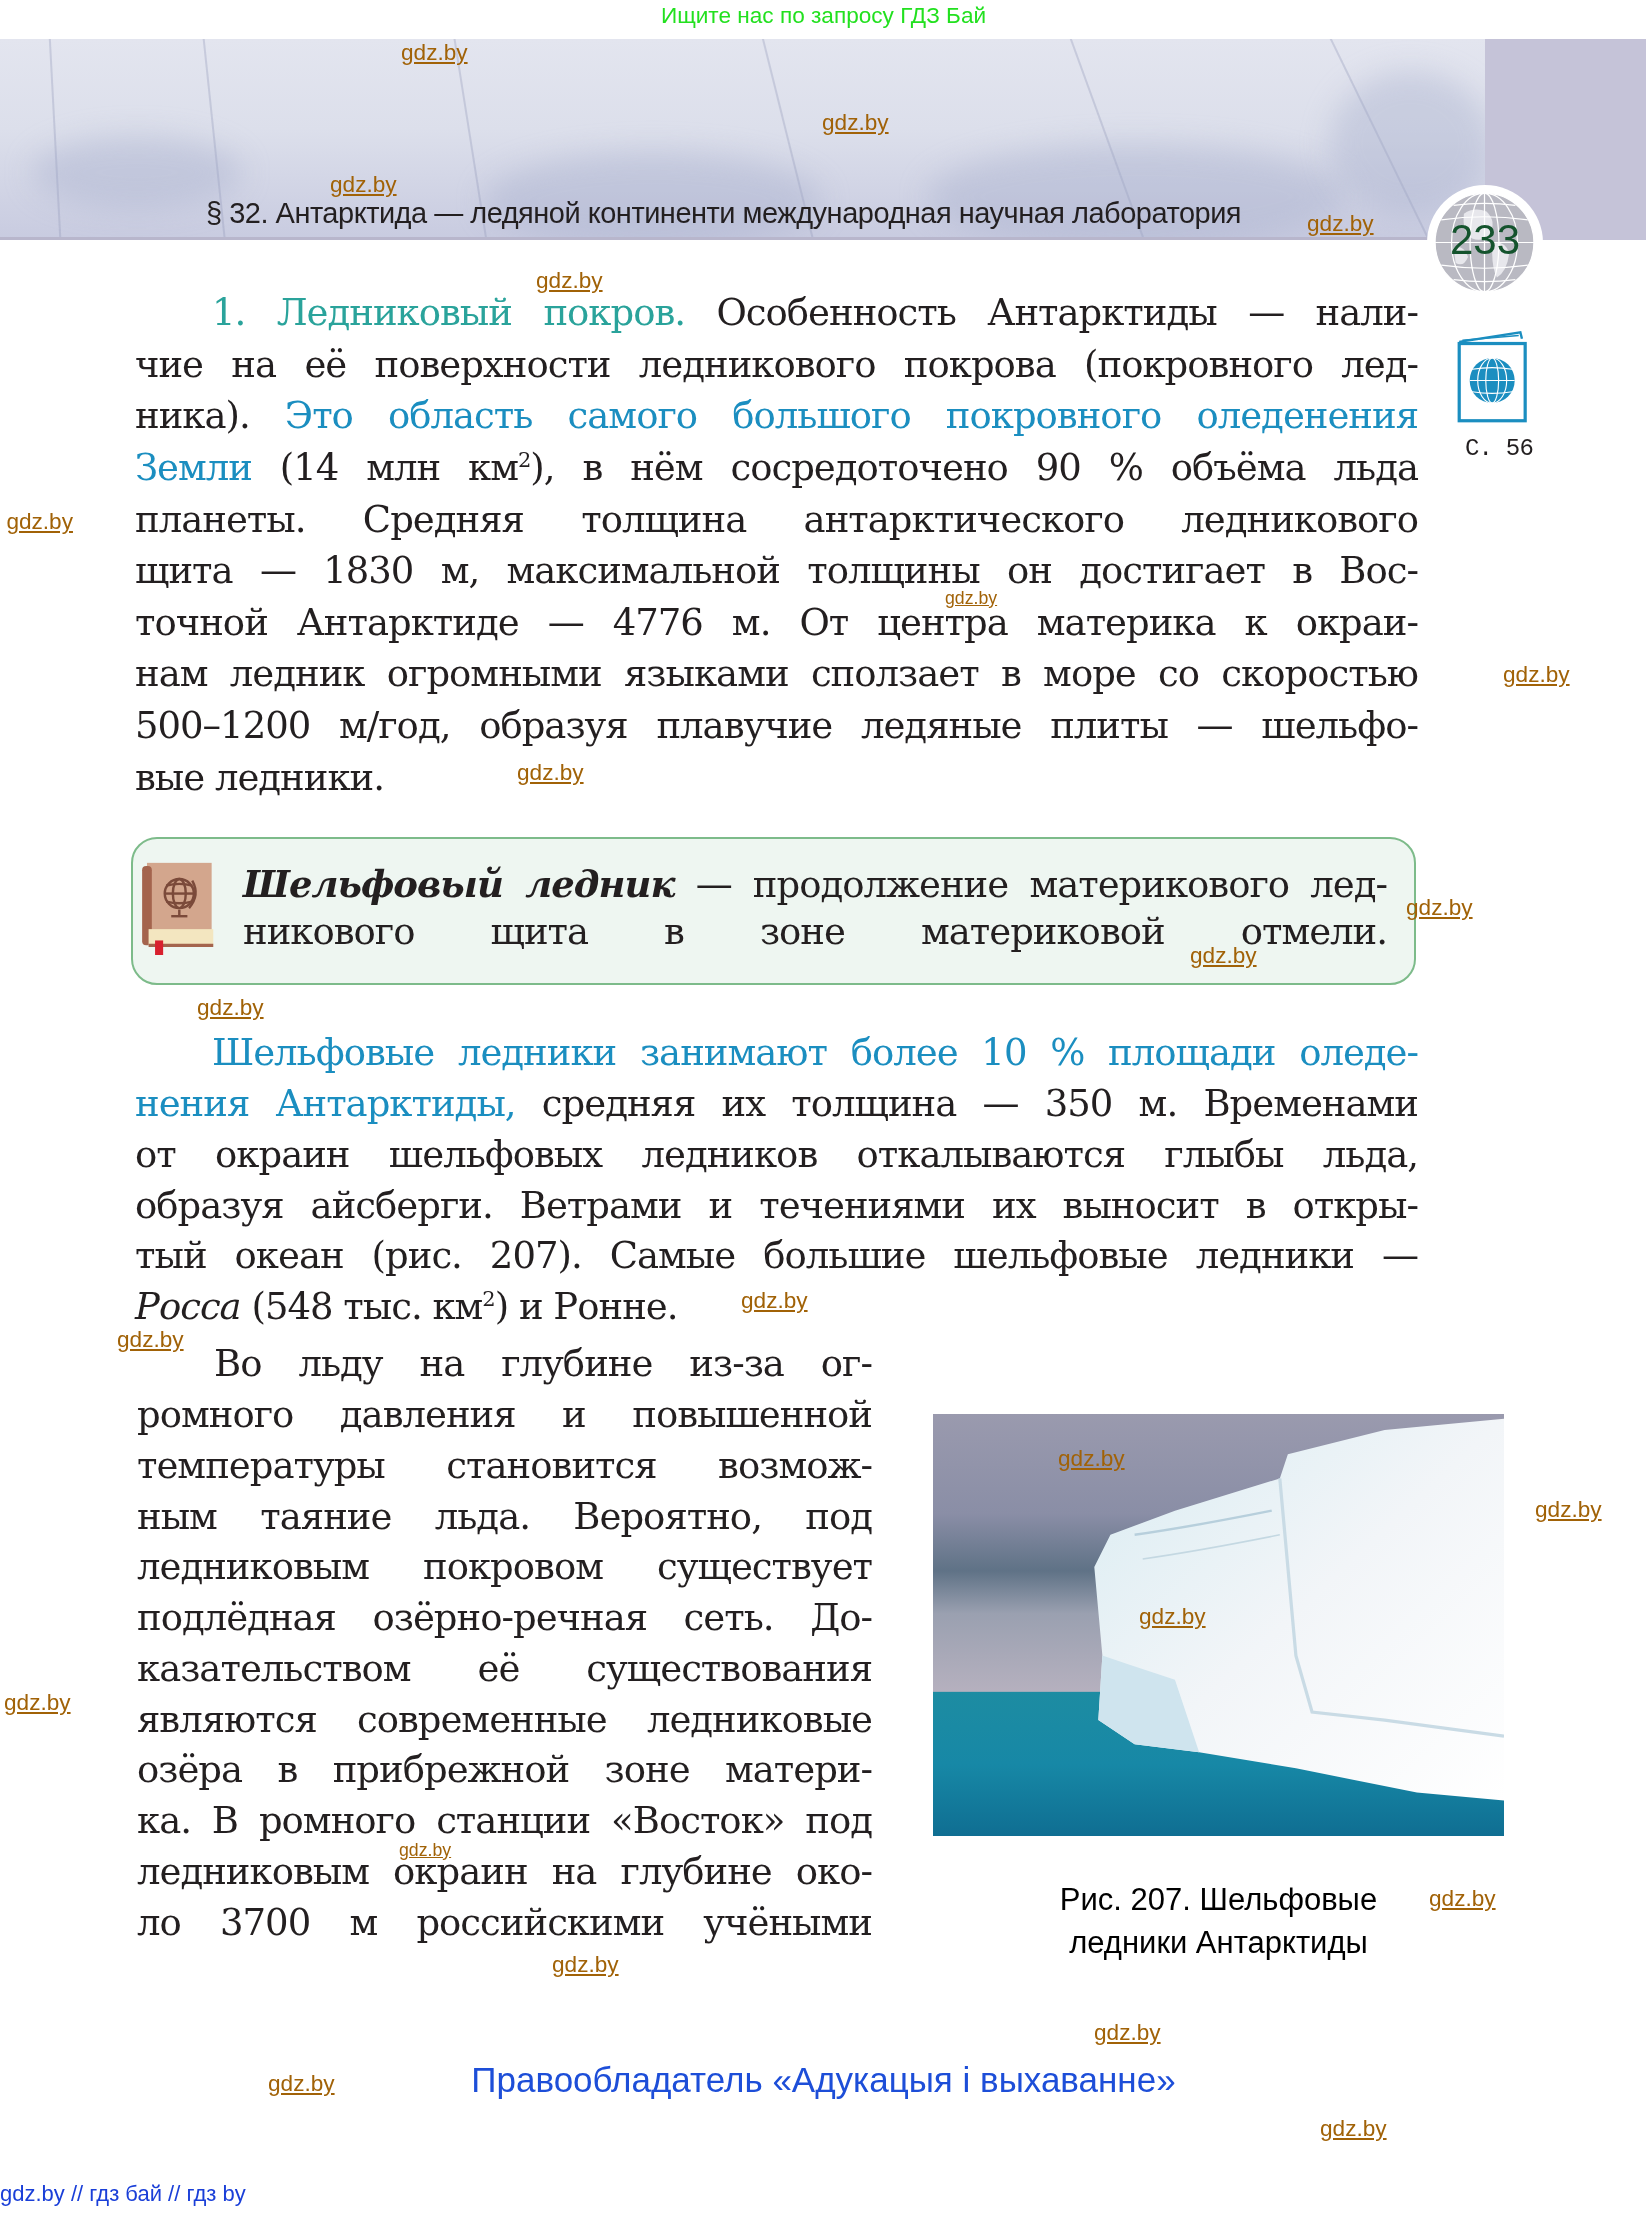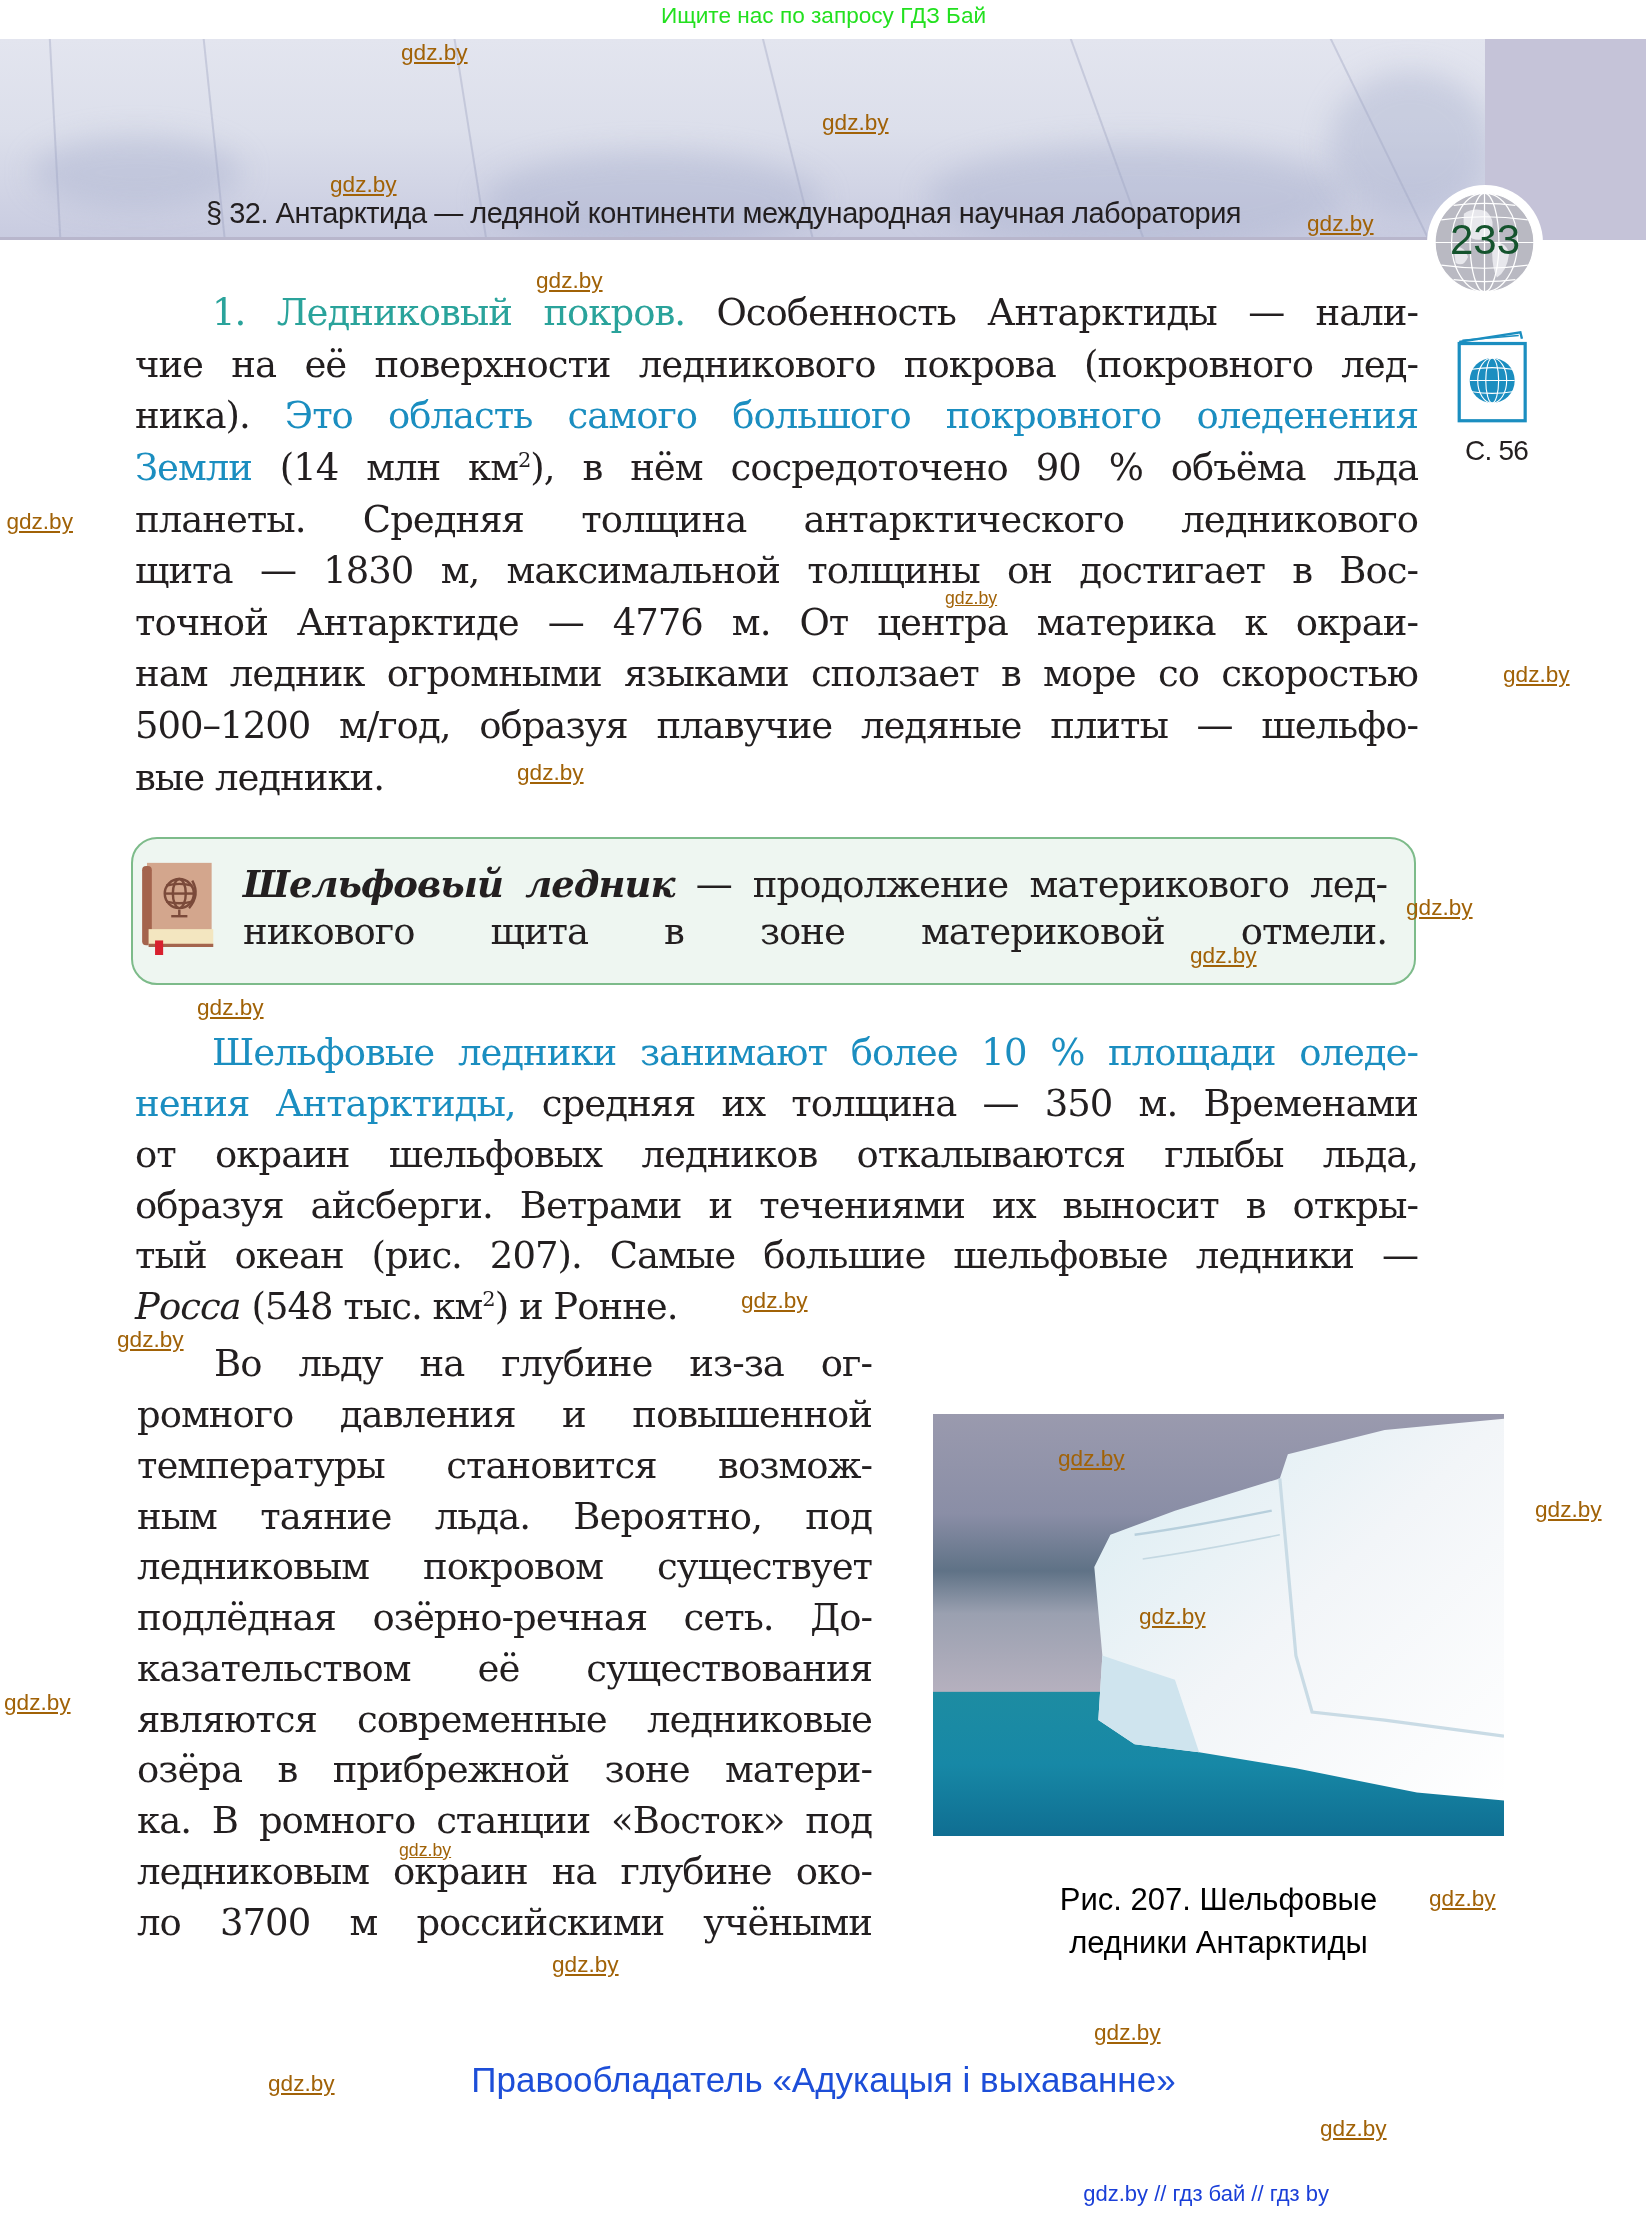--- a/index.html
+++ b/index.html
@@ -14,41 +14,41 @@
   .header-band .blob{position:absolute;border-radius:50%;background:rgba(160,168,200,0.35);filter:blur(14.5px);}
   .header-side{left:1485px;top:39px;width:162px;height:201px;background:#c5c3d8;}
   .header-line{left:0;top:237px;width:1485px;height:3.2px;background:#b8b6cc;}
   .section-title{left:206px;top:197px;font-family:"Liberation Sans",sans-serif;font-size:29px;color:#231f20;
        letter-spacing:-0.5px;white-space:nowrap;}
   .page-badge{left:1427px;top:185px;width:116px;height:116px;border-radius:50%;background:#ffffff;}
   .page-badge .globe{position:absolute;left:6.4px;top:6.4px;width:103px;height:103px;}
   .page-number{left:1427px;top:216px;width:116px;text-align:center;font-family:"Liberation Sans",sans-serif;
        font-size:42px;color:#14532d;}
   .atlas-icon{left:1456px;top:329px;width:74px;height:95px;}
-  .atlas-ref{left:1465px;top:435px;font-family:Liberation Sans, sans-serif;font-size:28px;color:#231f20;
+  .atlas-ref{left:1465px;top:435px;font-family:Liberation Mono, monospace;font-size:24px;color:#231f20;
        letter-spacing:-0.8px;}
   .body-line{position:absolute;left:135px;width:1283px;font-size:37px;line-height:48px;white-space:nowrap;
        text-align:justify;text-align-last:justify;letter-spacing:-1px;}
   .col-line{position:absolute;left:137px;width:735px;font-size:37px;line-height:48px;white-space:nowrap;
        text-align:justify;text-align-last:justify;letter-spacing:-1px;}
   .last{text-align-last:left;}
   .teal{color:#2aa39b;}
   .blue{color:#1b8ec0;}
   .def-box{left:131px;top:837px;width:1285px;height:148px;border:2.4px solid #7dbb8a;border-radius:26px;
        background:#eef6f1;box-sizing:border-box;}
   .def-icon{left:142px;top:858px;width:73px;height:97px;}
   .def-line{position:absolute;left:243px;width:1144px;font-size:37px;line-height:48px;white-space:nowrap;
        letter-spacing:-1px;text-align:justify;text-align-last:justify;}
   .def-term{font-style:italic;font-weight:bold;margin-top:19px;}
   .photo{left:933px;top:1414px;width:571px;height:422px;overflow:hidden;}
   .caption{left:933px;width:571px;text-align:center;font-family:"Liberation Sans",sans-serif;font-size:31px;color:#000000;
        white-space:nowrap;}
   .copyright{left:0;width:1647px;top:2060px;text-align:center;font-family:"Liberation Sans",sans-serif;font-size:35px;
        color:#1d4ed8;}
-  .footer{left:0;width:1329px;top:2181px;text-align:right;font-family:"Liberation Sans",sans-serif;font-size:22px;
+  .footer{left:0;width:1329px;top:2181px;text-align:left;font-family:"Liberation Sans",sans-serif;font-size:22px;
        color:#1a3fd8;}
   .wm{position:absolute;font-family:"Liberation Sans",sans-serif;font-size:22.6px;color:#a16207;white-space:nowrap;text-decoration:underline;}
   .wm.small{font-size:17.7px;}
   sup{font-size:21px;line-height:0;}
 </style>
 </head>
 <body>
 
 <div class="abs top-banner">Ищите нас по запросу ГДЗ Бай</div>
 

